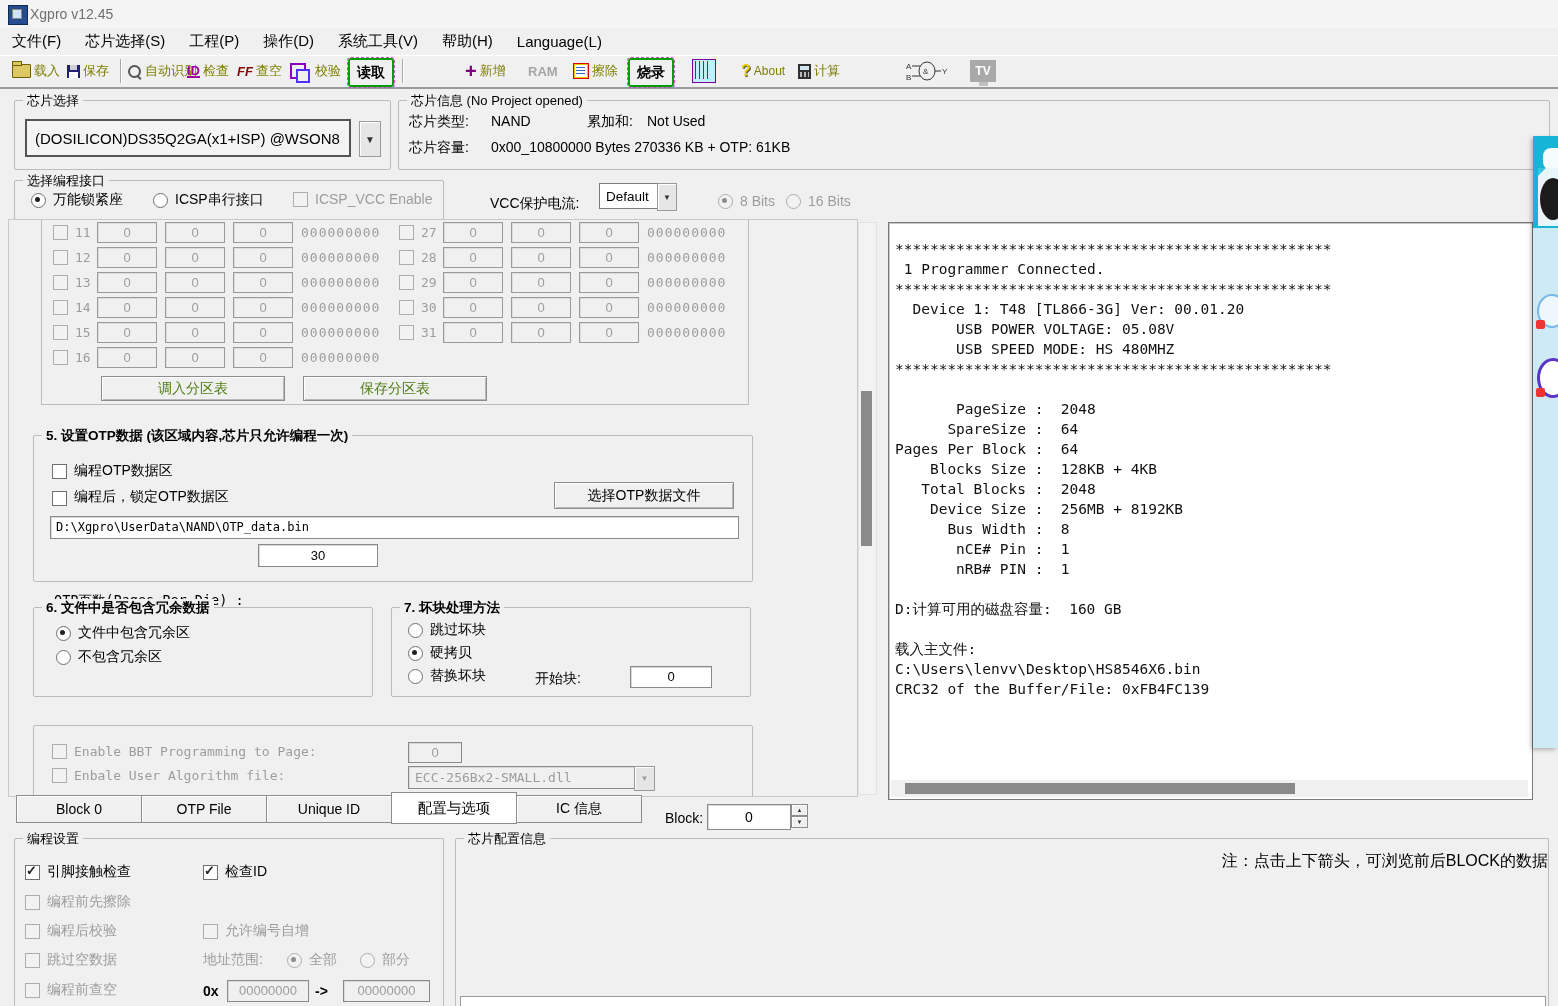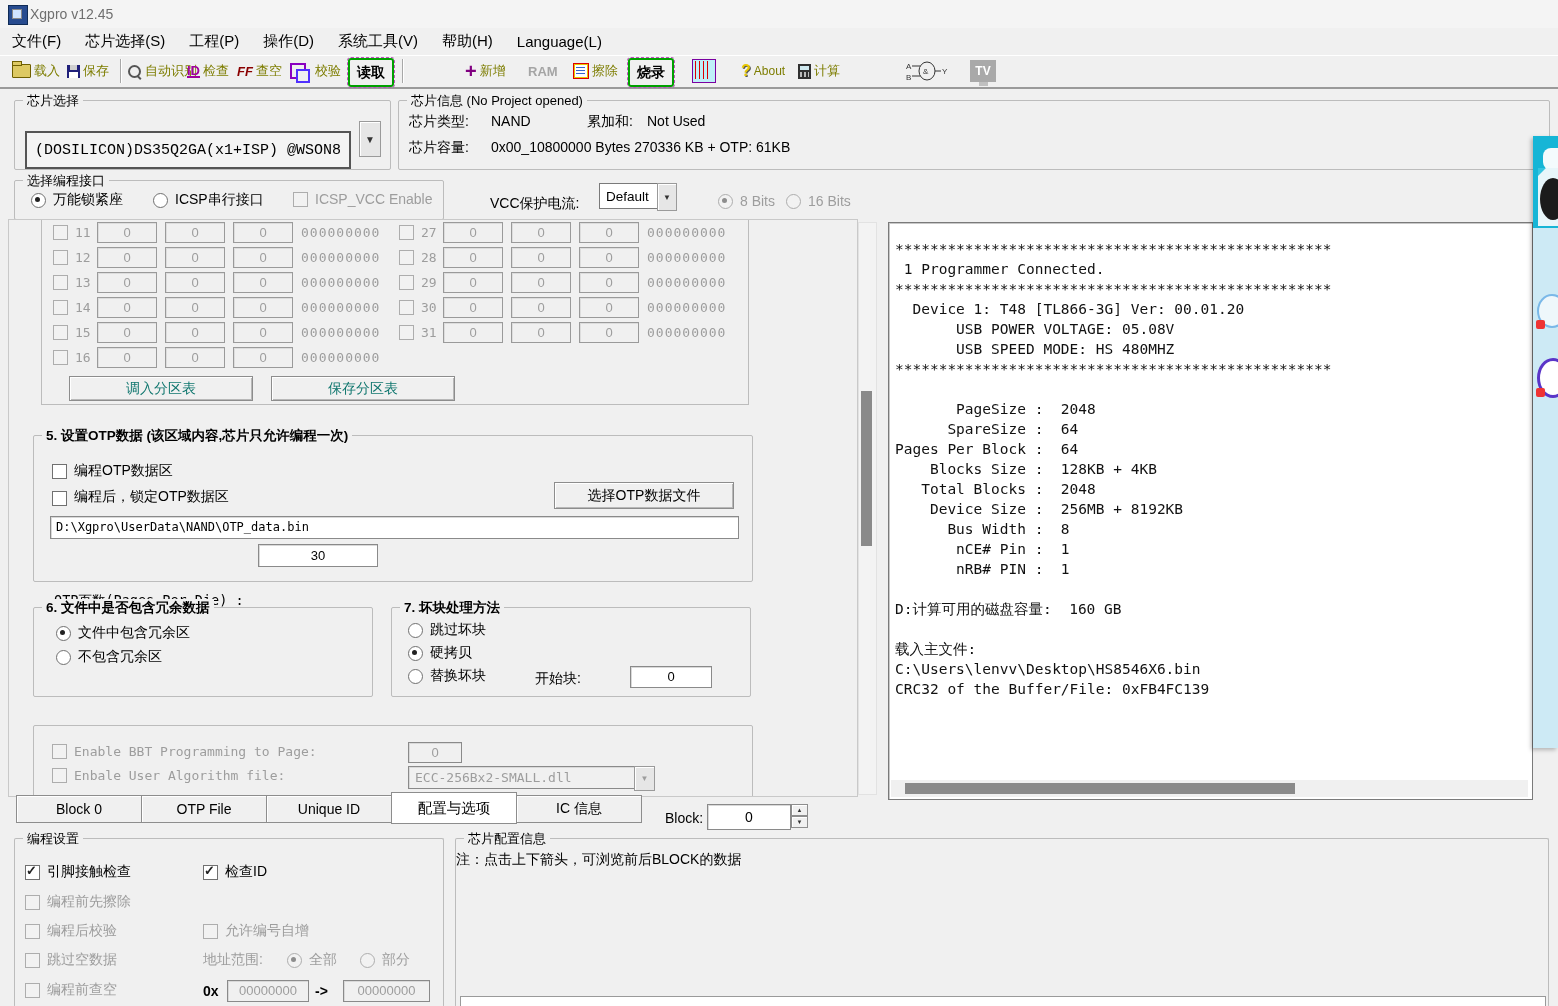--- a/index.html
+++ b/index.html
@@ -70,21 +70,21 @@
   .combo-arrow{display:inline-flex;align-items:center;justify-content:center;background:#e6e6e6;
        border:1px solid #9a9a9a;box-shadow:inset 1px 1px 0 #fff;color:#333;font-size:8px;}
   
   .prow{display:flex;align-items:center;height:25px;}
   .pnum{width:22px;margin-left:7px;color:#9d9d9d;font-size:13px;font-family:"DejaVu Sans Mono",monospace;}
   .pinp{width:58px;height:19px;line-height:19px;margin-right:8px;text-align:center;border:1px solid #9a9a9a;
         background:#f0f0f0;color:#9d9d9d;font-size:13px;box-shadow:inset 1px 1px 0 #ddd;}
   .phex{color:#9d9d9d;font-size:13px;font-family:"DejaVu Sans Mono",monospace;letter-spacing:1px;}
   .btn{display:flex;align-items:center;justify-content:center;background:#f0f0f0;border:1px solid #8d8d8d;
        box-shadow:inset 1px 1px 0 #fff, inset -1px -1px 0 #b8b8b8;font-size:14px;}
-  .btn.dis{color:#0f766e;}
+  .btn.dis{color:#4d7c0f;margin-left:32px;}
   
   .console{left:888px;top:222px;width:643px;height:576px;background:#fff;border:1px solid #7a7a7a;
            box-shadow:inset 1px 1px 0 #c8c8c8;}
   .console pre{margin:0;padding:16px 8px 0 6px;font-family:"DejaVu Sans Mono",monospace;font-size:14.5px;
            line-height:20px;color:#111;white-space:pre;}
   .hscroll{position:absolute;left:2px;bottom:2px;width:637px;height:17px;background:#f0f0f0;}
   .hthumb{position:absolute;left:14px;top:3px;width:390px;height:11px;background:#8a8a8a;}
   .vscroll{left:858px;top:222px;width:17px;height:571px;background:#f3f3f3;border:1px solid #e2e2e2;}
   .vthumb{position:absolute;left:2px;top:168px;width:11px;height:155px;background:#8a8a8a;}
   
@@ -187,22 +187,22 @@
     <span class="menu-item">芯片选择(S)</span>
     <span class="menu-item">工程(P)</span>
     <span class="menu-item">操作(D)</span>
     <span class="menu-item">系统工具(V)</span>
     <span class="menu-item">帮助(H)</span>
     <span class="menu-item">Language(L)</span>
   </div>
 
   <div class="abs group" style="left:14px;top:100px;width:375px;height:68px;">
     <span class="gtitle">芯片选择</span>
-    <div class="abs" style="left:10px;top:30px;width:326px;height:38px;border:2px solid #555;background:#f4f4f4;
-         display:flex;align-items:center;padding-left:8px;font-size:15px;box-sizing:border-box;font-family:Liberation Mono, monospace;">(DOSILICON)DS35Q2GA(x1+ISP) @WSON8</div>
+    <div class="abs" style="left:10px;top:18px;width:326px;height:38px;border:2px solid #555;background:#f4f4f4;
+         display:flex;align-items:center;padding-left:8px;font-size:15px;box-sizing:border-box;">(DOSILICON)DS35Q2GA(x1+ISP) @WSON8</div>
     <div class="abs combo-arrow" style="left:344px;top:20px;width:20px;height:34px;font-size:10px;">▼</div>
   </div>
 
   <div class="abs group" style="left:398px;top:100px;width:1150px;height:68px;">
     <span class="gtitle">芯片信息 (No Project opened)</span>
     <span class="abs" style="left:10px;top:12px;">芯片类型:</span>
     <span class="abs" style="left:92px;top:12px;">NAND</span>
     <span class="abs" style="left:188px;top:12px;">累加和:</span>
     <span class="abs" style="left:248px;top:12px;">Not Used</span>
     <span class="abs" style="left:10px;top:38px;">芯片容量:</span>
@@ -495,21 +495,21 @@
       <span class="lbl dis">编程前查空</span>
     </div>
     <span class="abs" style="left:188px;top:144px;font-weight:bold;">0x</span>
     <div class="abs inp dis" style="left:212px;top:141px;width:80px;height:20px;line-height:20px;">00000000</div>
     <span class="abs" style="left:300px;top:144px;font-weight:bold;">-&gt;</span>
     <div class="abs inp dis" style="left:328px;top:141px;width:85px;height:20px;line-height:20px;">00000000</div>
   </div>
 
   <div class="abs group" style="left:455px;top:838px;width:1092px;height:168px;border-bottom:none;">
     <span class="gtitle">芯片配置信息</span>
-    <div style="text-align:left;padding-top:12px;font-size:14px;">注：点击上下箭头，可浏览前后BLOCK的数据</div>
+    <div style="text-align:right;padding-top:12px;font-size:16px;">注：点击上下箭头，可浏览前后BLOCK的数据</div>
     <div class="abs" style="left:4px;top:157px;width:1084px;height:11px;background:#fff;border:1px solid #9a9a9a;border-bottom:none;"></div>
   </div>
 
   <div class="abs promo">
     <div class="promo-head">
       <div class="promo-pill"></div>
       <div class="promo-card">
         <div class="promo-avatar"></div>
       </div>
     </div>

